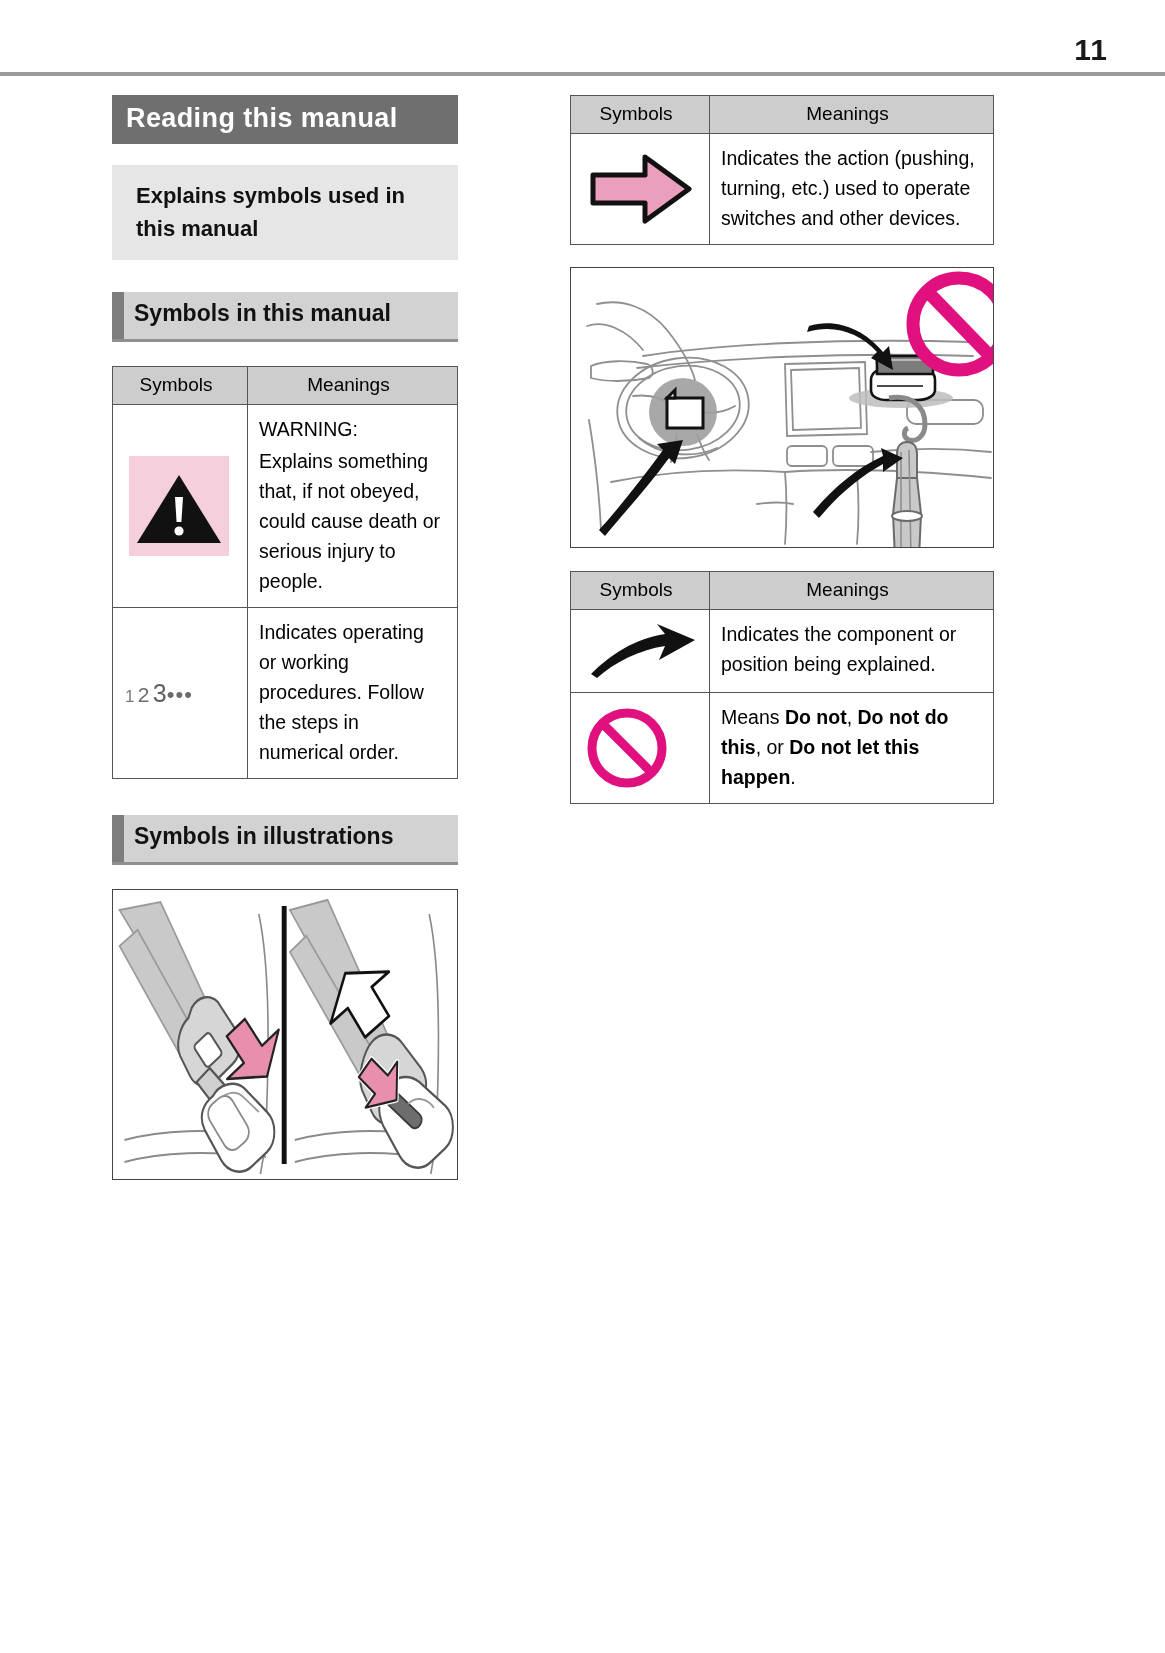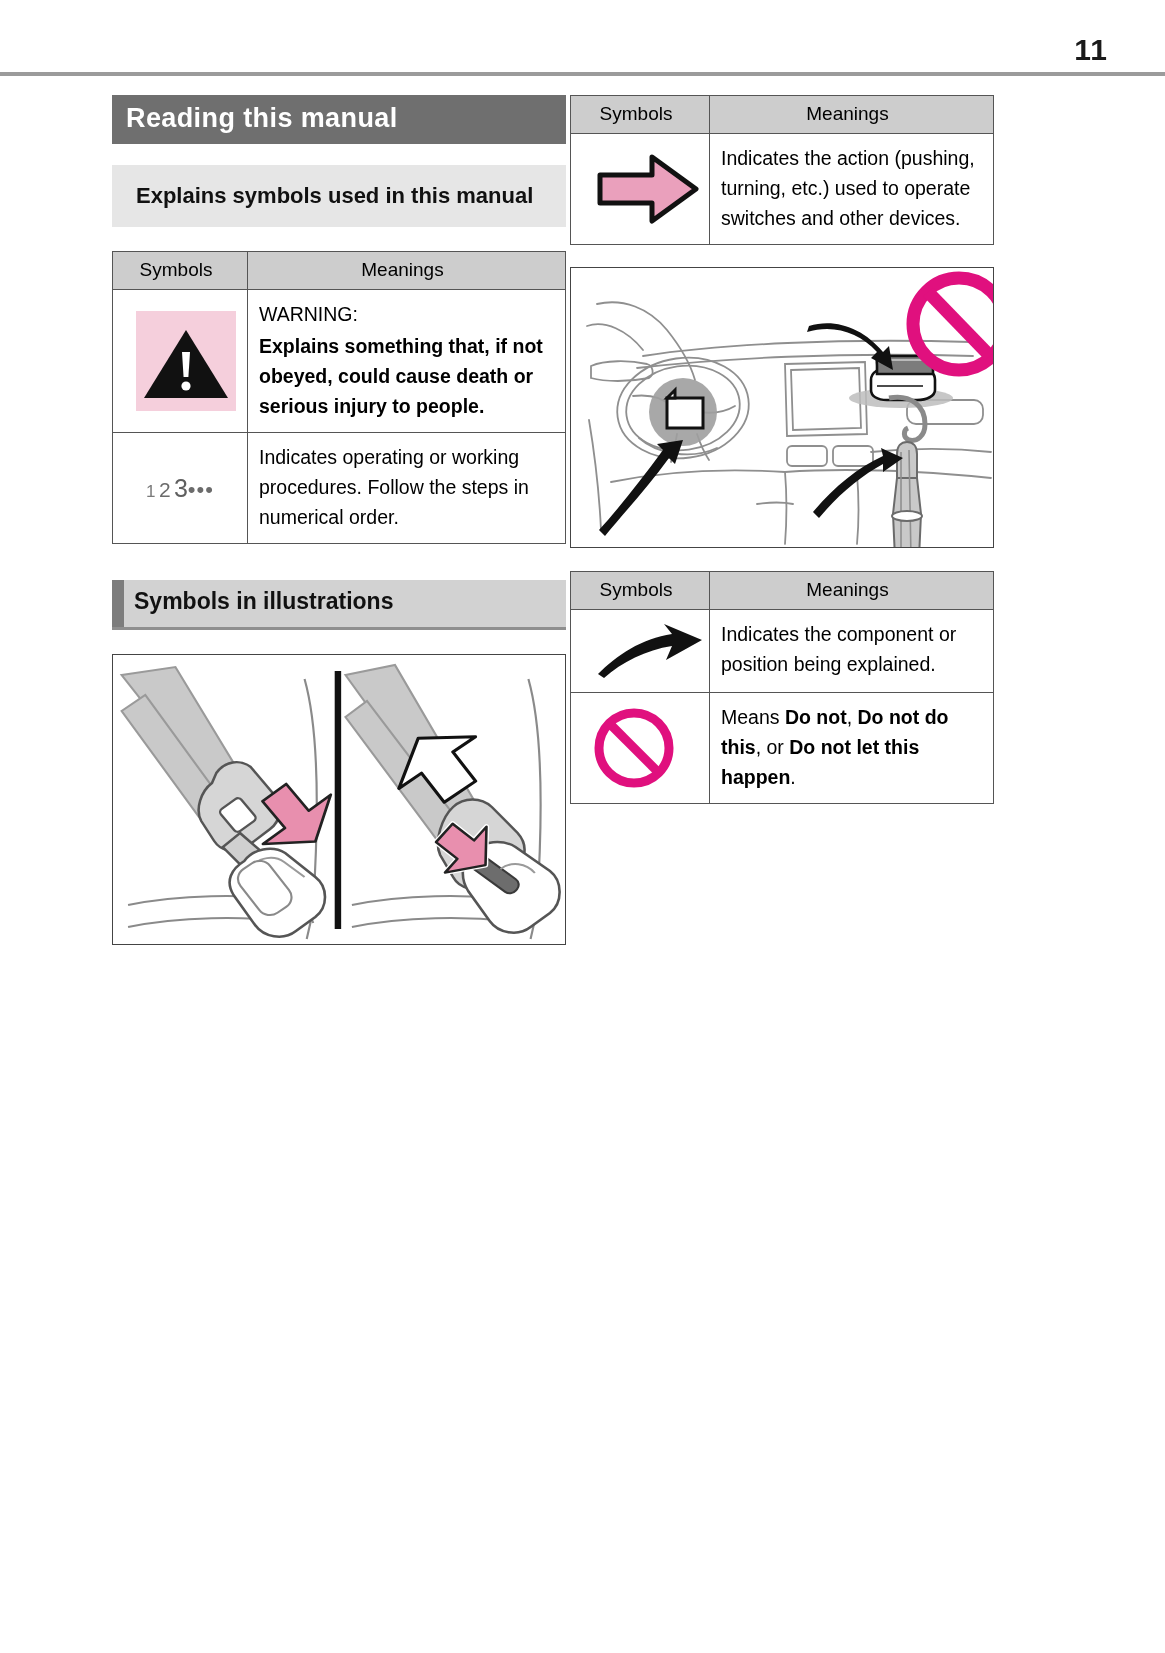--- a/index.html
+++ b/index.html
@@ -39,21 +39,21 @@
     width: 1165px;
     height: 4px;
     background: #9b9b9b;
   }
 
   
   .col-left {
     position: absolute;
     left: 112px;
     top: 95px;
-    width: 454px;
+    width: 346px;
   }
   .col-right {
     position: absolute;
     left: 570px;
     top: 95px;
     width: 424px;
   }
 
   
   .chapter-bar {
@@ -117,31 +117,30 @@
     vertical-align: top;
   }
   table.sym-table th {
     background: #cdcdcd;
     font-size: 19px;
     font-weight: normal;
     padding: 7px 8px 8px 0;
     text-align: center;
   }
   table.sym-table td.sym-cell {
-    text-align: center;
     vertical-align: middle;
-    padding: 10px 19px;
+    padding: 10px 12px;
   }
   table.sym-table td.mean-cell {
     padding: 9px 11px 11px 11px;
     font-size: 19.5px;
     line-height: 30px;
   }
   .mean-cell p { margin: 0; }
-  .mean-cell p + p { margin-top: 2px; font-weight: bold; }
+  .mean-cell p + p { margin-top: 2px; }
 
   .table-left { margin-top: 24px; }
   .table-r1 { margin-top: 0; }
   .table-r2 { margin-top: 23px; }
 
   
   .illus-frame {
     border: 1px solid #444;
     background: #ffffff;
     box-sizing: border-box;
@@ -170,20 +169,24 @@
   <div class="page-number">11</div>
   <div class="header-rule"></div>
 </div>
 
 <div class="col-left">
 
   <div class="chapter-bar">Reading this manual</div>
 
   <div class="subtitle-block">Explains symbols used in this manual</div>
 
+  <div class="section-heading">
+    <div class="tab"></div>
+    <div class="sh-label">Symbols in this manual</div>
+  </div>
 
   <table class="sym-table table-left">
     <colgroup>
         <col style="width:135px">
         <col>
       </colgroup>
     <thead>
       <tr>
         <th>Symbols</th>
         <th>Meanings</th>

